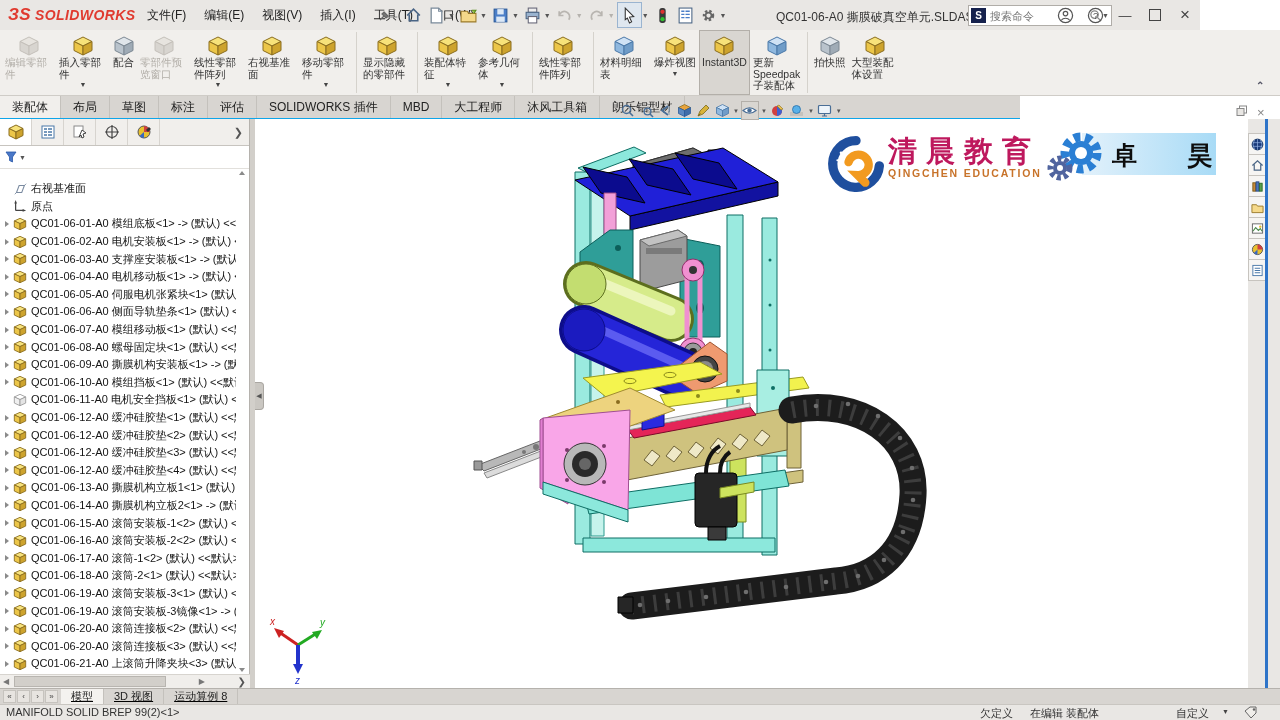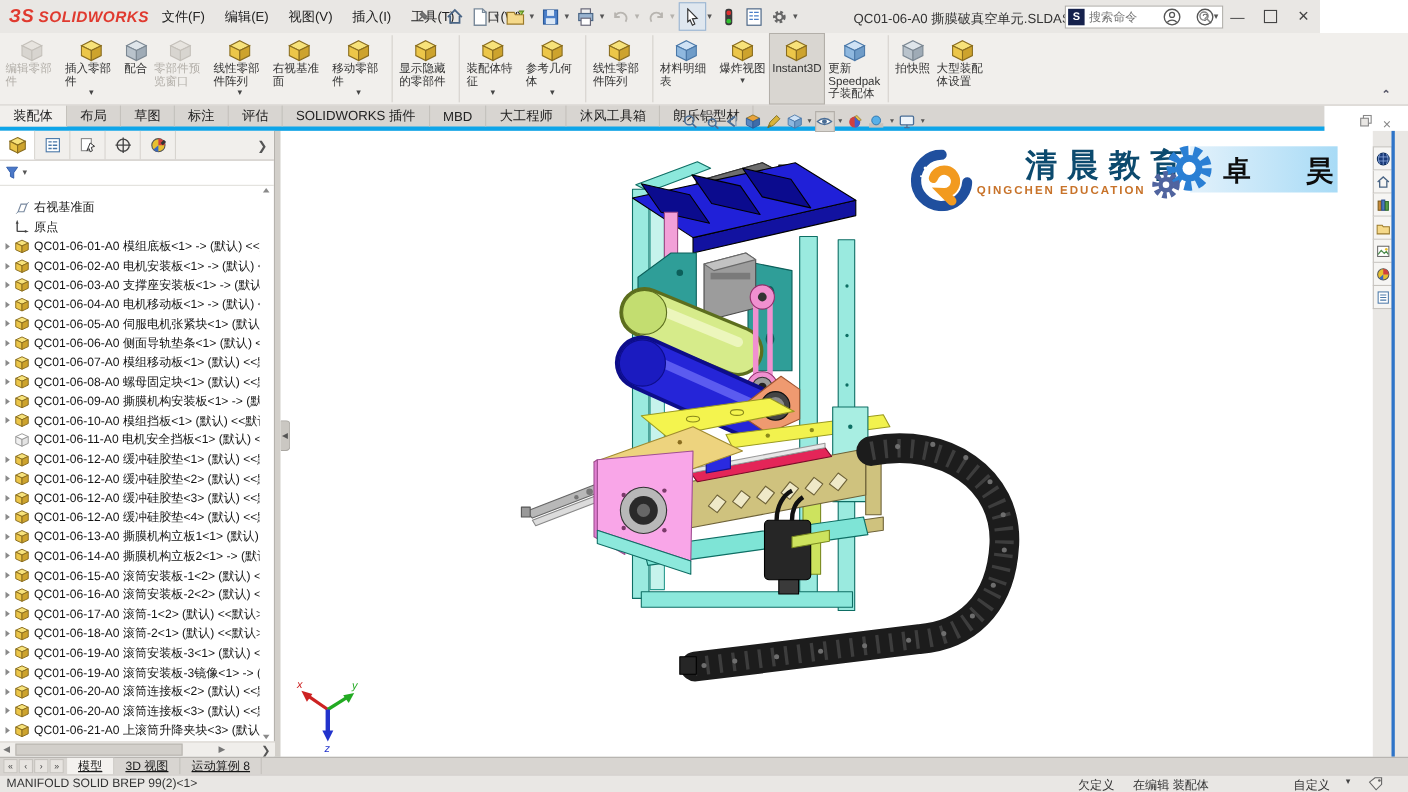--- a/index.html
+++ b/index.html
@@ -43,21 +43,21 @@
   .rbtn.tint-blue .c1{fill:#cfe2f5;stroke:#4a78a8;}
   .rbtn.tint-blue .c2{fill:#8fb8df;stroke:#4a78a8;}
   .rbtn.tint-blue .c3{fill:#6f9cc8;stroke:#4a78a8;}
   .c1{fill:#f7e27a;stroke:#8a6d1f;}
   .c2{fill:#ecc649;stroke:#8a6d1f;}
   .c3{fill:#cda32d;stroke:#8a6d1f;}
   .rdiv{width:1px;max-width:1px;padding:0;margin:2px 3px;background:#d5d2cc;}
   .rdiv *{display:none;}
   .ribbon-collapse{position:absolute;left:1256px;top:80px;font-size:10px;color:#556;font-weight:700;}
   
-  .tabstrip{position:absolute;left:0;top:96px;width:1204px;height:23px;background:#d8d5d1;display:flex;border-bottom:4px solid #0ea5e9;box-sizing:border-box;}
+  .tabstrip{position:absolute;left:0;top:96px;width:1020px;height:23px;background:#d8d5d1;display:flex;border-bottom:1px solid #0ea5e9;box-sizing:border-box;}
   .tab{font-size:12px;color:#222;padding:0 12px;display:flex;align-items:center;border-right:1px solid #c4c1bc;}
   .tab.active{background:#f1efec;}
   
   .headsup{position:absolute;left:618px;top:100px;height:21px;display:flex;align-items:center;gap:1px;}
   .hbtn{width:18px;height:19px;display:flex;align-items:center;justify-content:center;}
   .hbtn svg{width:15px;height:15px;}
   .hbtn.pressed{background:#d9d6d1;box-shadow:inset 0 0 0 1px #b3afa9;}
   .hcaret{font-size:6px;color:#555;margin:0 1px;}
   .docwin{position:absolute;left:1236px;top:103px;display:flex;gap:9px;align-items:center;color:#777;}
   
@@ -106,21 +106,21 @@
   .sb-left{position:absolute;left:6px;top:1px;}
   .sb-state{position:absolute;left:980px;top:1px;}
   .sb-mode{position:absolute;left:1030px;top:1px;}
   .sb-custom{position:absolute;left:1176px;top:1px;}
   .sb-caret{position:absolute;left:1222px;top:3px;font-size:7px;color:#444;}
   .sb-tag{position:absolute;left:1244px;top:1px;}
   
   .viewport{position:absolute;left:255px;top:119px;width:993px;height:569px;background:#fff;}
   .model{position:absolute;left:268px;top:120px;}
   .wm1{position:absolute;left:828px;top:136px;display:flex;align-items:flex-start;gap:4px;}
-  .wm1-title{font-family:"Liberation Serif","DejaVu Serif",serif;font-weight:700;font-size:29px;color:#0c4a6e;letter-spacing:9px;line-height:30px;white-space:nowrap;margin-left:44px;}
+  .wm1-title{font-family:"Liberation Serif","DejaVu Serif",serif;font-weight:700;font-size:29px;color:#be185d;letter-spacing:9px;line-height:30px;white-space:nowrap;}
   .wm1-sub{font-size:10.5px;color:#c8732a;letter-spacing:1.8px;font-weight:700;margin-top:1px;white-space:nowrap;}
   .wm2{position:absolute;left:1050px;top:132px;width:166px;height:44px;}
   .wm2-band{position:absolute;left:32px;top:1px;width:134px;height:42px;background:linear-gradient(90deg,#e2f1fb,#a8dbf6);}
   .wm2-title{position:absolute;left:62px;top:7px;font-family:"Liberation Serif","DejaVu Serif",serif;font-size:25px;font-weight:700;color:#0d0d0d;letter-spacing:22px;white-space:nowrap;}
   .gear-big{position:absolute;left:8px;top:-2px;}
   .gear-small{position:absolute;left:-4px;top:22px;}
 </style>
 </head>
 <body>
 

